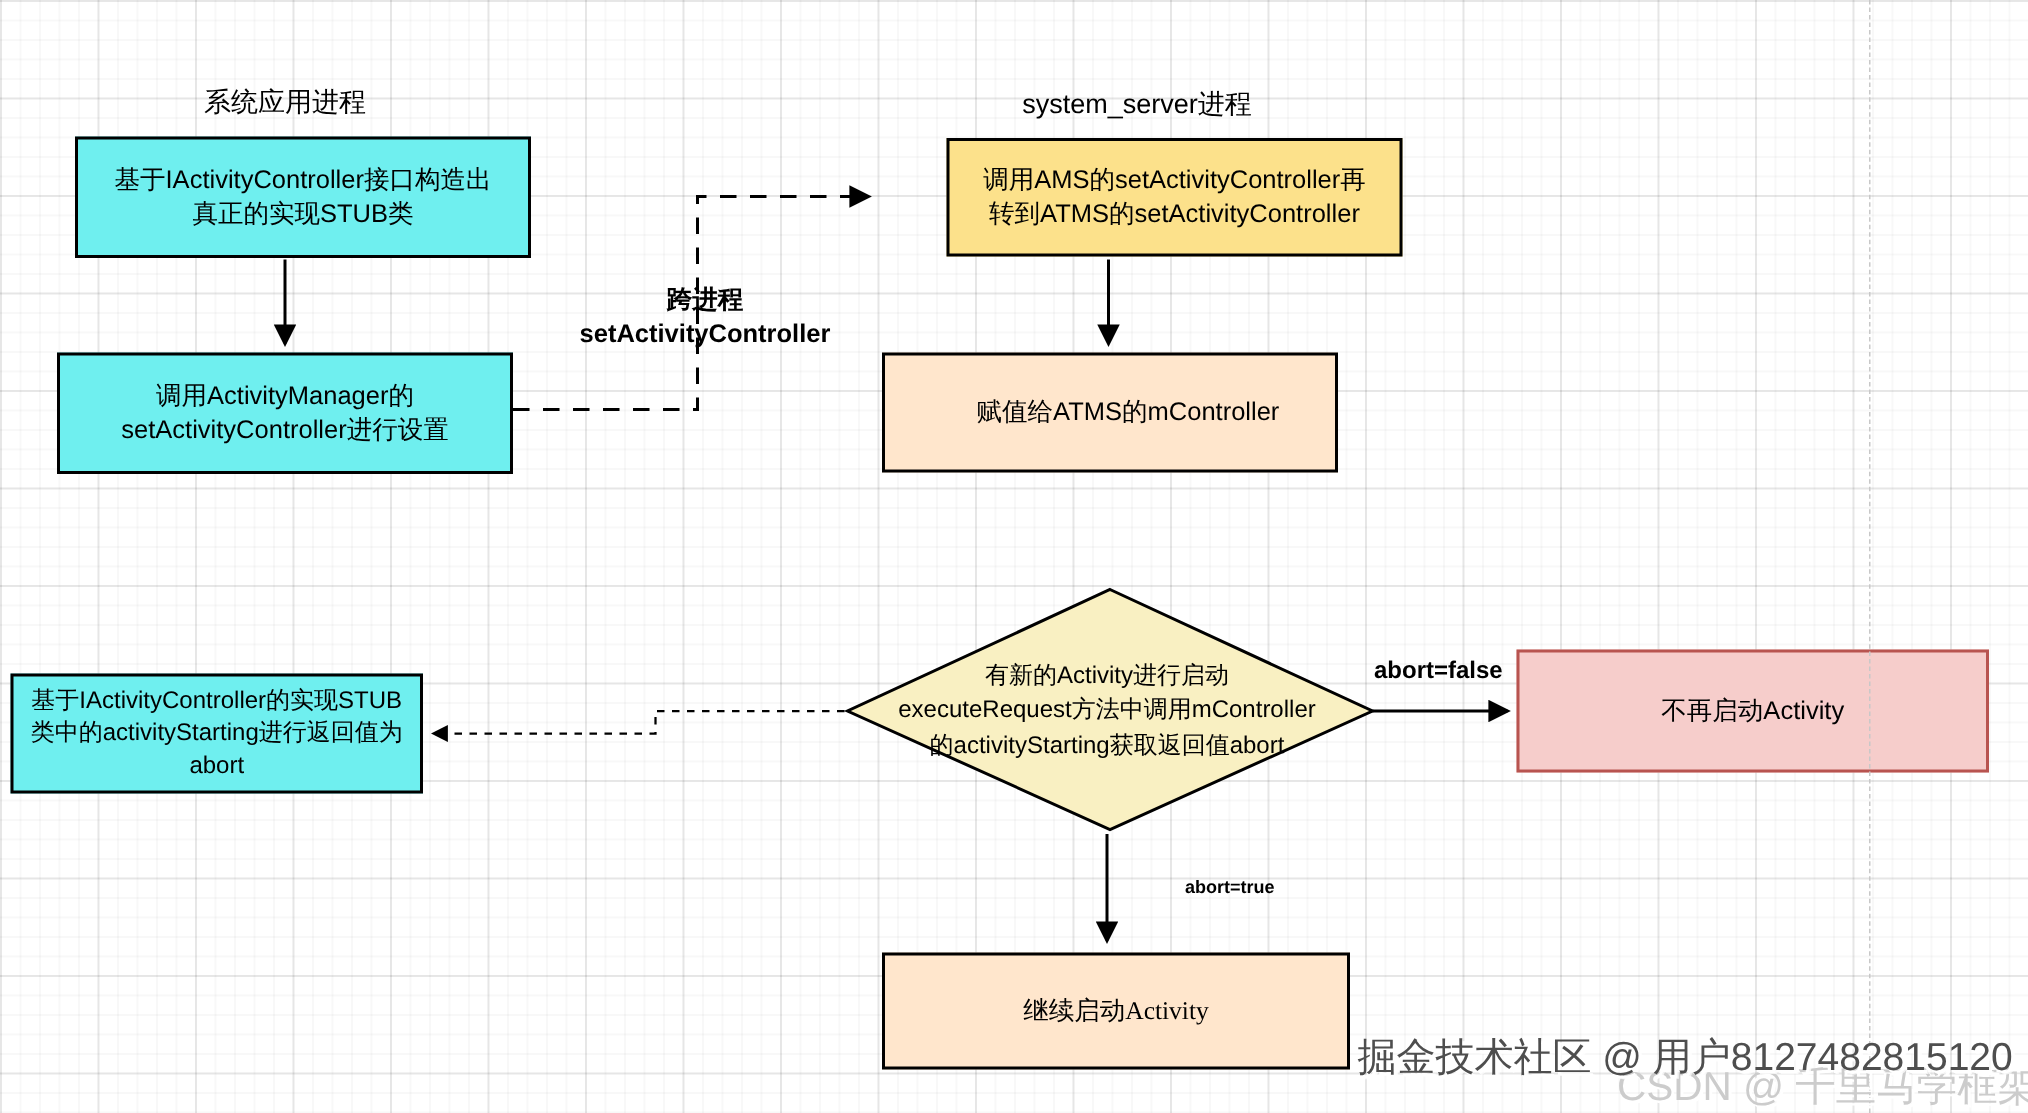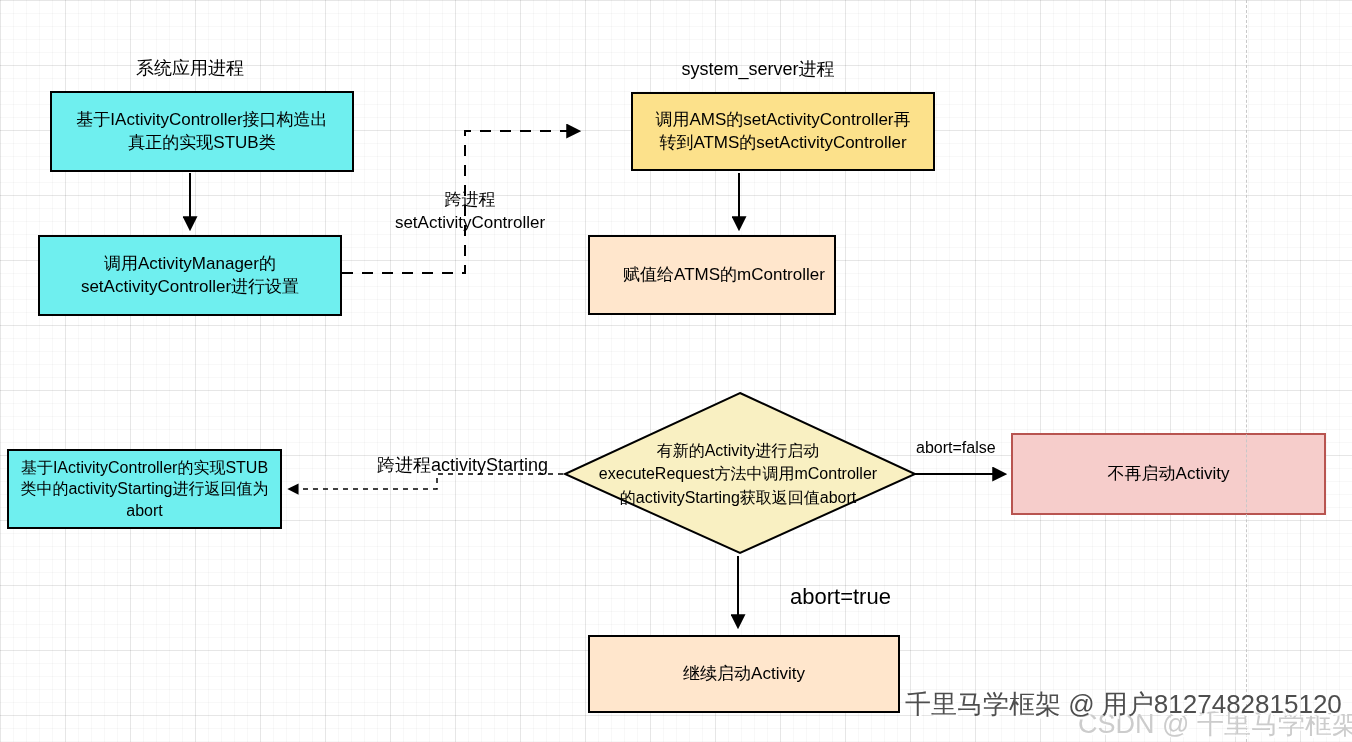--- a/index.html
+++ b/index.html
@@ -16,37 +16,37 @@
   }
   svg.edges{position:absolute;left:0;top:0;width:1352px;height:742px;}
   .node{
     position:absolute;display:flex;align-items:center;justify-content:center;
     text-align:center;border:2px solid var(--node_border);box-sizing:border-box;
     white-space:pre-line;font-size:17px;line-height:1.32;color:#000;
   }
   .n-stub        {left:38px;  top:91px;  width:304px; height:81px; background:var(--cyan_fill);margin-left:12px;}
   .n-call-am     {left:38px;  top:235px; width:304px; height:81px; background:var(--cyan_fill);text-align:center;}
   .n-call-ams    {left:588px; top:92px;  width:304px; height:79px; background:var(--yellow_fill);margin-left:43px;}
-  .n-assign      {left:588px; top:235px; width:248px; height:80px; background:var(--peach_fill);padding-left:24px;}
+  .n-assign      {left:588px; top:235px; width:304px; height:80px; background:var(--peach_fill);padding-left:24px;}
   .n-no-start    {left:1011px;top:433px; width:315px; height:82px; background:var(--pink_fill); border-color:var(--pink_border);}
-  .n-continue    {left:588px; top:635px; width:312px; height:78px; background:var(--peach_fill);}
+  .n-continue    {left:588px; top:635px; width:312px; height:78px; background:var(--peach_fill);font-family:Liberation Serif, serif;}
   .n-stub-return {left:7px;   top:449px; width:275px; height:80px; background:var(--cyan_fill); font-size:16px;}
   .decision-text{
     position:absolute;left:562px;top:431px;width:352px;height:86px;
     display:flex;align-items:center;justify-content:center;text-align:center;
     white-space:pre-line;font-size:16px;line-height:1.45;color:#000;
   }
   .lane-header{position:absolute;width:220px;text-align:center;font-size:18px;color:#000;}
   .hdr-left {left:80px; top:56px;}
   .hdr-right{left:648px;top:57px;}
-  .edge-label{position:absolute;color:#000;white-space:pre-line;}
+  .edge-label{position:absolute;color:#000;white-space:pre-line;font-weight:bold;}
   .lbl-cross-set{left:370px;top:189px;width:200px;text-align:center;font-size:17px;line-height:1.35;}
   .lbl-cross-starting{left:377px;top:453px;font-size:18px;white-space:nowrap;}
   .lbl-abort-false{left:916px;top:439px;font-size:16px;white-space:nowrap;}
-  .lbl-abort-true{left:790px;top:584px;font-size:22px;white-space:nowrap;}
+  .lbl-abort-true{left:790px;top:584px;font-size:12px;white-space:nowrap;}
   .page-divider{position:absolute;left:1246px;top:0;height:742px;width:0;border-left:1px dashed var(--divider_color);}
   .watermark{position:absolute;white-space:nowrap;}
   .wm-juejin{left:905px;top:687px;font-size:26px;color:var(--watermark_dark);text-shadow:2px 2px 0 #ffffff,3px 3px 0 rgba(255,255,255,0.75);}
   .wm-csdn  {left:1078px;top:706px;font-size:27px;color:var(--watermark_light);text-shadow:2px 2px 0 #ffffff;}
 </style>
 </head>
 <body>
 
 <div class="canvas">
 
@@ -79,22 +79,21 @@
 executeRequest方法中调用mController
 的activityStarting获取返回值abort</div>
   <div class="node n-no-start">不再启动Activity</div>
   <div class="node n-continue">继续启动Activity</div>
   <div class="node n-stub-return">基于IActivityController的实现STUB
 类中的activityStarting进行返回值为
 abort</div>
 
   <div class="edge-label lbl-cross-set">跨进程
 setActivityController</div>
-  <div class="edge-label lbl-cross-starting">跨进程activityStarting</div>
   <div class="edge-label lbl-abort-false">abort=false</div>
   <div class="edge-label lbl-abort-true">abort=true</div>
 
   <div class="page-divider"></div>
 
   <div class="watermark wm-csdn">CSDN @ 千里马学框架</div>
-  <div class="watermark wm-juejin">千里马学框架 @ 用户8127482815120</div>
+  <div class="watermark wm-juejin">掘金技术社区 @ 用户8127482815120</div>
 
 </div>
 
 </body></html>

